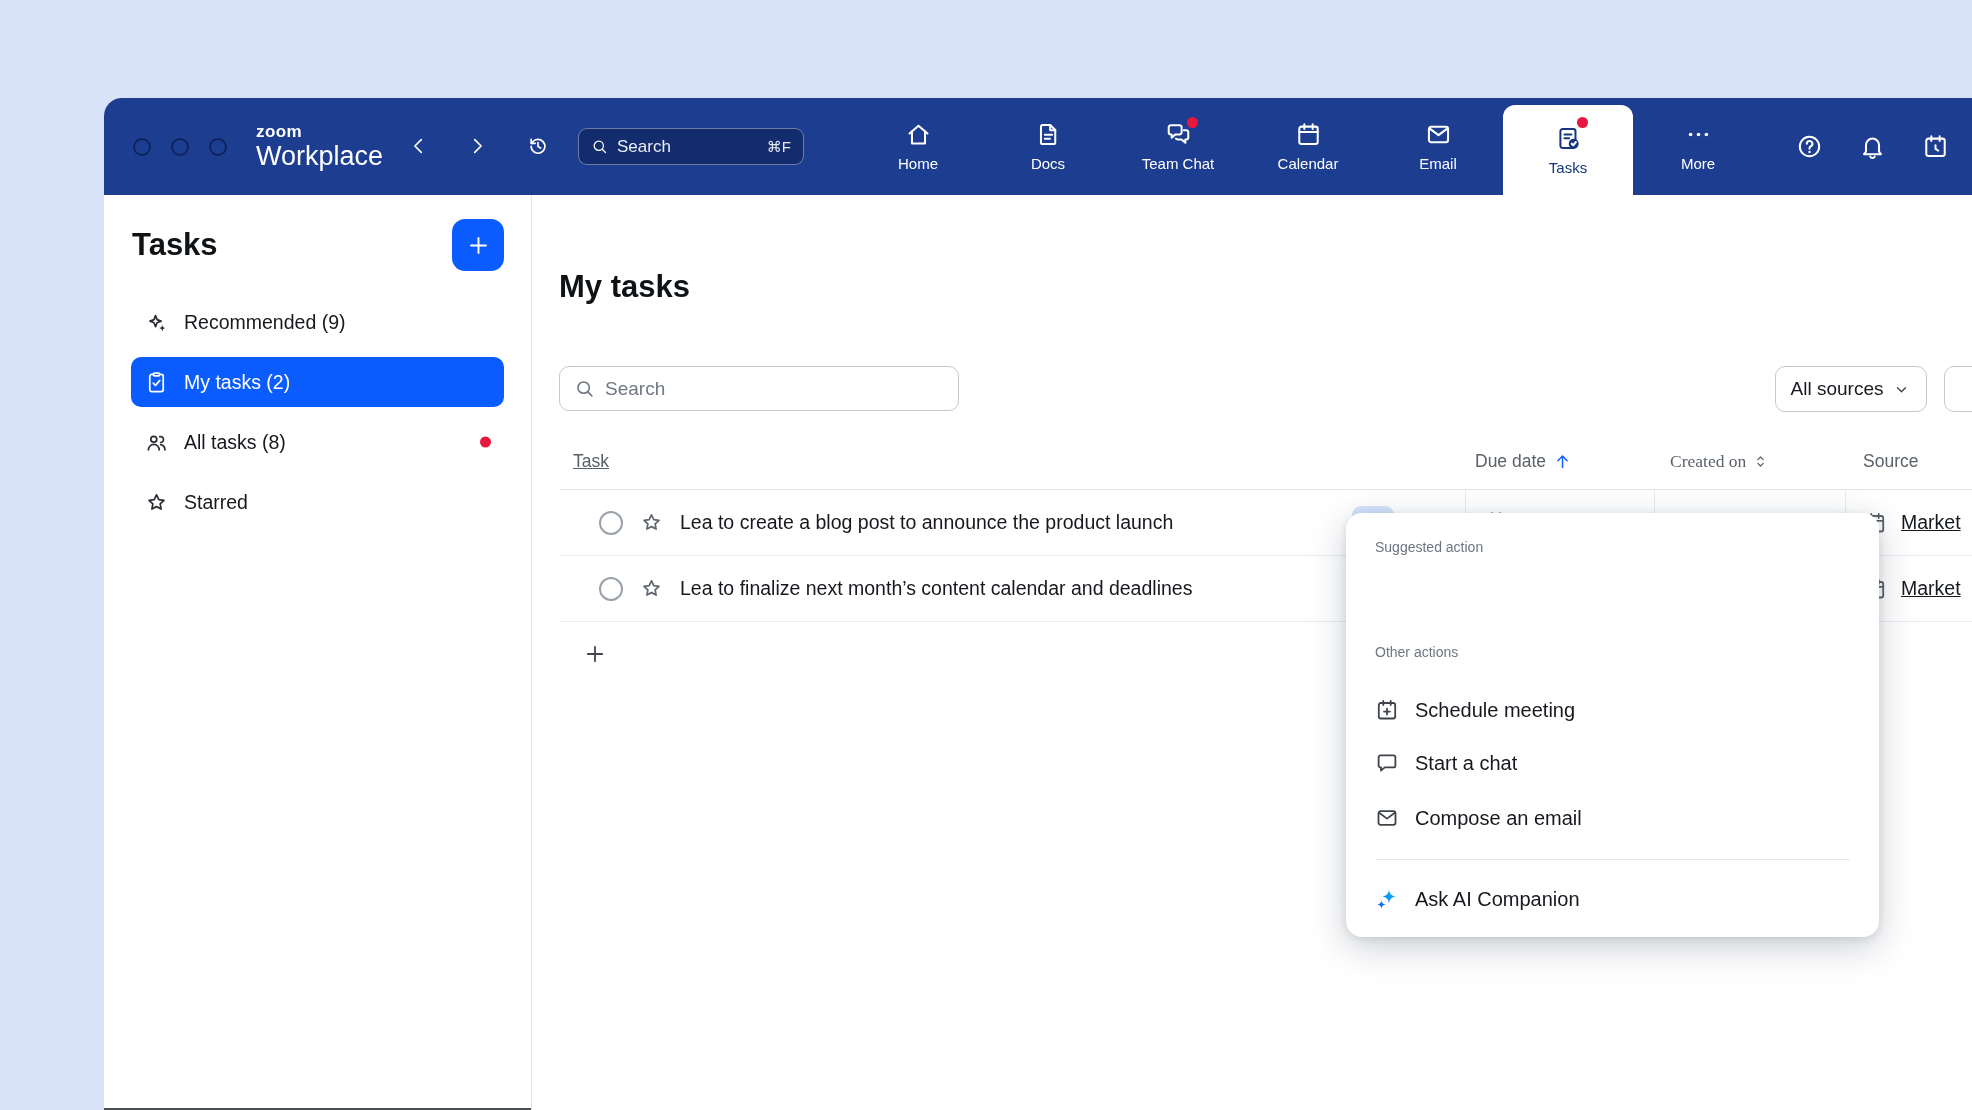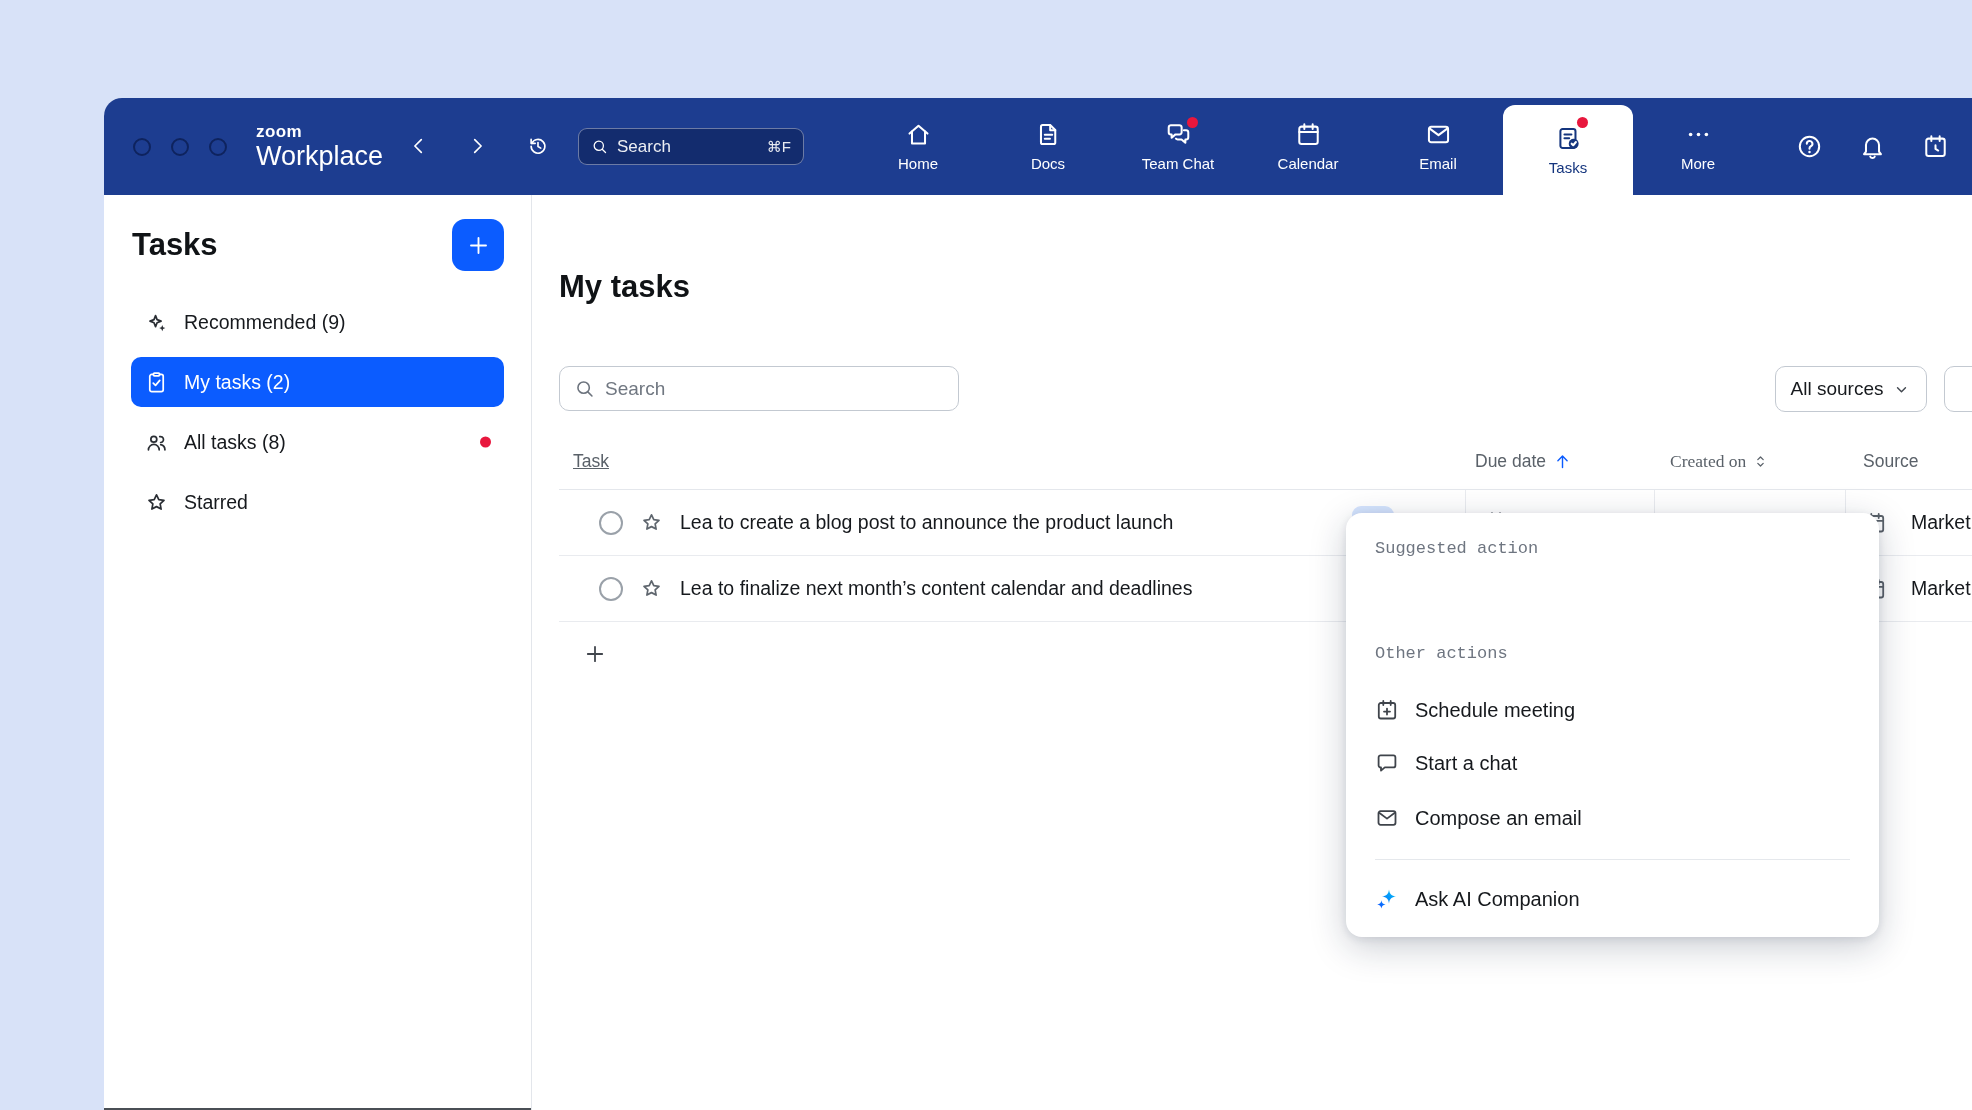--- a/index.html
+++ b/index.html
@@ -94,32 +94,32 @@
              border-radius:9px; background:#d4e3fd; border:none; display:flex; align-items:center;
              justify-content:center; cursor:pointer; }
   .ai-chip svg { width:22px; height:22px; }
   .more-chip { position:absolute; left:852px; top:50%; transform:translateY(-50%); width:36px; height:34px;
                background:none; border:none; display:flex; align-items:center; justify-content:center;
                color:#3f444b; cursor:pointer; }
   .more-chip svg { width:24px; height:24px; }
   .c-due { width:189px; border-left:1px solid #e9ebef; display:flex; align-items:center; padding-left:17px; color:#5a6169; }
   .c-due svg { width:26px; height:26px; cursor:pointer; }
   .c-created { width:191px; border-left:1px solid #e9ebef; display:flex; align-items:center; padding-left:34px; }
-  .c-source { flex:1; border-left:1px solid #e9ebef; display:flex; align-items:center; gap:24px;
-              padding-left:17px; white-space:nowrap; overflow:hidden; }
+  .c-source { flex:1; border-left:1px solid #e9ebef; display:flex; align-items:center; gap:14px;
+              padding-left:17px; white-space:nowrap; overflow:hidden;text-decoration:underline; }
   .c-source svg { width:24px; height:24px; color:#5a6169; flex:none; }
   .t-add { height:66px; display:flex; align-items:center; padding-left:23px; }
   .t-add button { background:none; border:none; color:#41464d; cursor:pointer; width:26px; height:26px; }
   .t-add svg { width:24px; height:24px; }
 
   
   .action-menu { position:absolute; left:1242px; top:415px; width:533px; height:424px; background:#fff;
                  border-radius:16px; z-index:50;
                  box-shadow:0 10px 36px rgba(20,30,60,.22), 0 2px 8px rgba(20,30,60,.10); }
-  .menu-label { position:absolute; left:29px; font-size:17px; color:#6e7580;font-family:Liberation Mono, monospace; }
+  .menu-label { position:absolute; left:29px; font-size:14px; color:#6e7580; }
   .menu-item { position:absolute; left:8px; right:8px; height:54px; display:flex; align-items:center;
                gap:16px; padding:0 21px; border-radius:10px; font-size:20px; color:#16191d; cursor:pointer; }
   .menu-item svg { width:24px; height:24px; color:#3f444b; flex:none; }
   .menu-divider { position:absolute; left:29px; right:29px; top:346px; height:1px; background:#e5e8ec; }
 
   svg.ic { fill:none; stroke:currentColor; stroke-width:1.8; stroke-linecap:round; stroke-linejoin:round; }
 </style>
 </head>
 <body>
 

